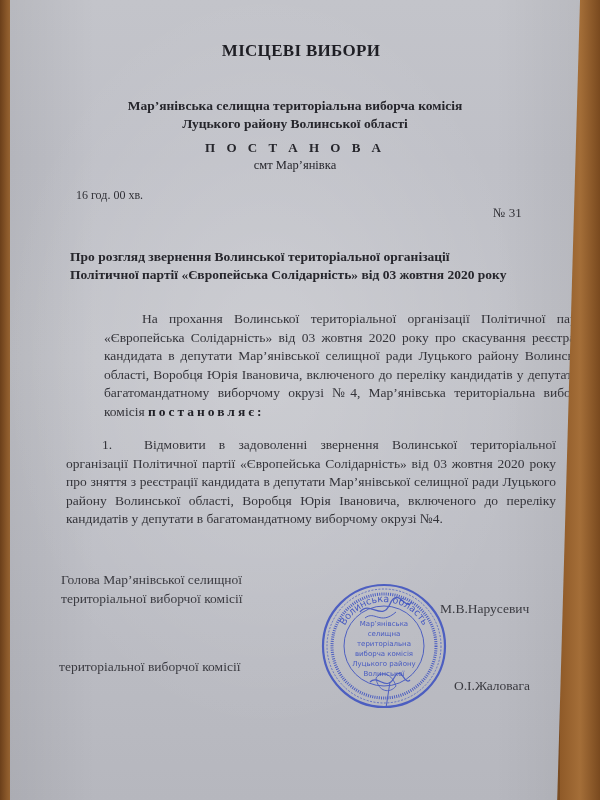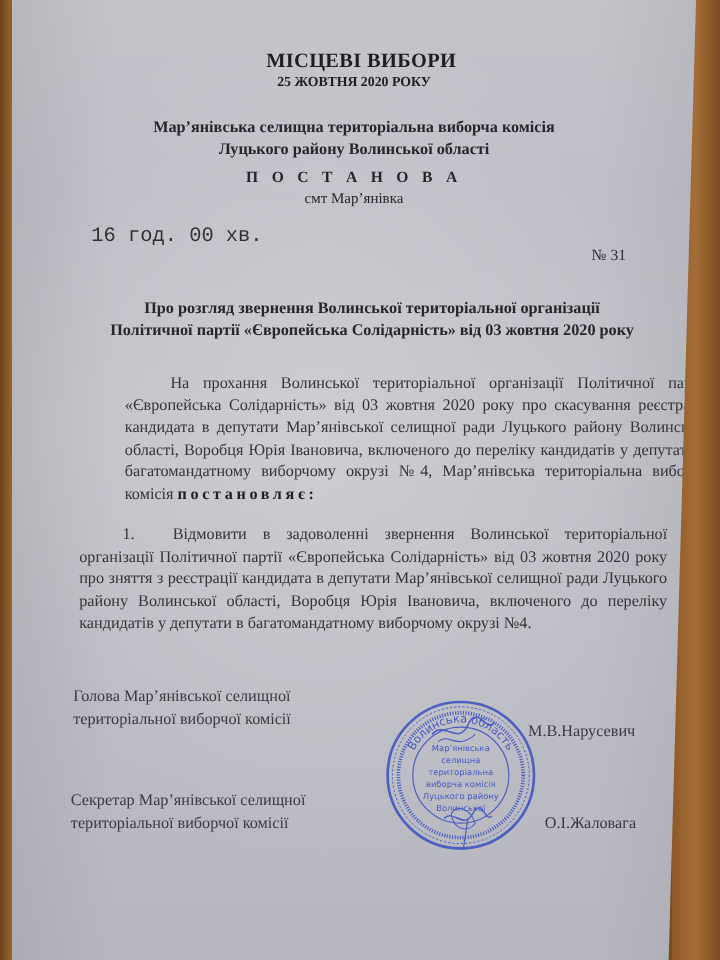--- a/index.html
+++ b/index.html
@@ -76,41 +76,39 @@
     }
     .h-place {
       top: 158px;
       font-size: 12.5px;
       font-weight: normal;
       color: #26262c;
     }
     .meta-time {
       top: 188px;
       left: 66px;
-      font-size: 17px;
+      font-size: 12px;
       color: #303036;
-      font-family: Liberation Mono, monospace;
     }
     .meta-date {
       top: 205px;
       left: 66px;
       font-size: 13px;
       color: #303036;
     }
     .meta-number {
       top: 205px;
       left: 483px;
       font-size: 13px;
       color: #303036;
     }
     .subject {
       top: 248px;
       left: 60px;
       width: 480px;
-      text-align: center;
       font-size: 13.5px;
       font-weight: bold;
       line-height: 18px;
       color: #26262c;
     }
     .body-para {
       top: 310px;
       left: 58px;
       width: 486px;
       font-size: 13.5px;
@@ -159,21 +157,20 @@
 </head>
 <body>
 
 <div class="wood-left"></div>
 <div class="wood-right"></div>
 
 <div class="paper">
   <div class="paper-shade"></div>
 
   <div class="abs center h-elections">МІСЦЕВІ ВИБОРИ</div>
-  <div class="abs center h-date">25 ЖОВТНЯ 2020 РОКУ</div>
 
   <div class="abs center h-postanova">П О С Т А Н О В А</div>
 
   <div class="abs center h-commission">
     <div>Мар’янівська селищна територіальна виборча комісія</div>
     <div>Луцького району Волинської області</div>
   </div>
   <div class="abs center h-place">смт  Мар’янівка</div>
 
   <div class="abs meta-time">16 год. 00 хв.</div>
@@ -193,21 +190,20 @@
     <span class="num">1.</span><span>Відмовити в  задоволенні звернення Волинської територіальної організації Політичної партії «Європейська Солідарність» від 03 жовтня 2020 року про зняття з реєстрації кандидата в депутати Мар’янівської селищної ради Луцького району Волинської області, Воробця Юрія Івановича, включеного до переліку кандидатів у депутати в багатомандатному виборчому окрузі №4.</span>
   </div>
 
   <div class="abs sig-role sig-1-role">
     <div>Голова Мар’янівської селищної</div>
     <div>територіальної виборчої комісії</div>
   </div>
   <div class="abs sig-1-name">М.В.Нарусевич</div>
 
   <div class="abs sig-role sig-2-role">
-    <div>Секретар Мар’янівської селищної</div>
     <div>територіальної виборчої комісії</div>
   </div>
   <div class="abs sig-2-name">О.І.Жаловага</div>
 
   <svg class="stamp" viewBox="0 0 128 128" xmlns="http://www.w3.org/2000/svg">
     <defs>
       <path id="stampArc" d="M 20 64 A 44 44 0 0 1 108 64"></path>
     </defs>
     <g fill="none" stroke="#3a4fc0" opacity="0.85">
       <circle cx="64" cy="64" r="61" stroke-width="2.2"></circle>

